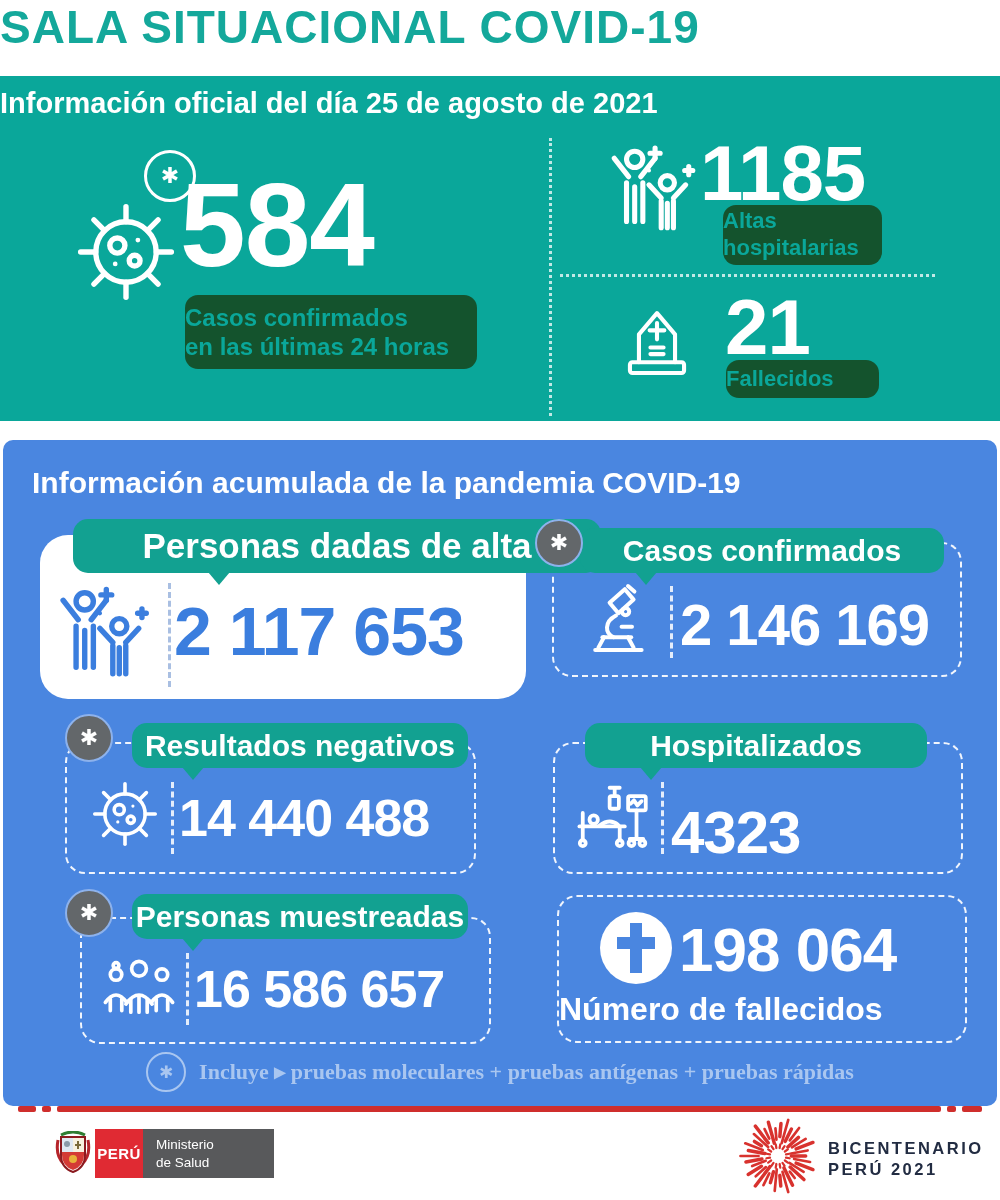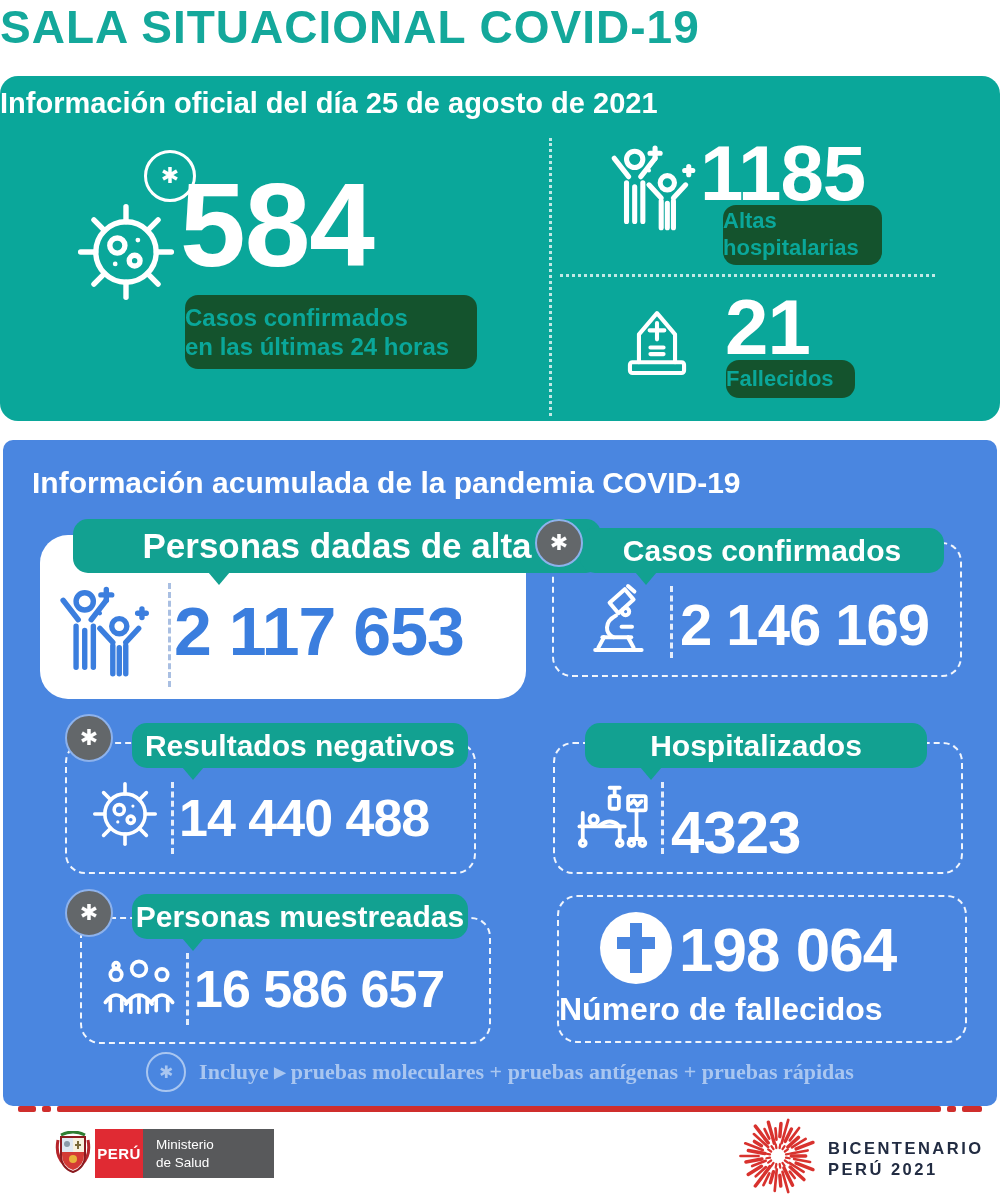--- a/index.html
+++ b/index.html
@@ -1,20 +1,20 @@
 <!DOCTYPE html>
 <html><head>
 <meta charset="utf-8">
 <style>
   html,body{margin:0;padding:0;background:#ffffff;}
   .stage{position:relative;width:1000px;height:1200px;background:#ffffff;overflow:hidden;
          font-family:"Liberation Sans",sans-serif;}
   .abs{position:absolute;}
   .ctr{}
-  .teal-band{background:#0aa79a;border-radius:18px;}
+  .teal-band{background:#0aa79a;}
   .blue-panel{background:#4a86e0;border-radius:10px;}
   .band-header{color:#fff;font-weight:bold;font-size:29px;width:100%;}
   .big-num{color:#fff;font-weight:bold;line-height:1;letter-spacing:-1px;}
   .white-box{background:#14532d;color:#0aa79a;font-weight:bold;border-radius:13px;
              display:flex;flex-direction:column;justify-content:center;line-height:1.22;}
   .pill{background:#12a191;color:#fff;font-weight:bold;border-radius:15px;
         display:flex;align-items:center;justify-content:center;z-index:3;}
   .tail{position:absolute;bottom:-12px;width:0;height:0;border-left:11px solid transparent;
         border-right:11px solid transparent;border-top:13px solid #12a191;}
   .dashed-card{border:2px dashed rgba(255,255,255,0.92);border-radius:20px;}
@@ -94,21 +94,21 @@
 
     <div class="abs hdot" style="left:560px;top:198px;width:375px;"></div>
 
     <svg class="abs oicon" style="left:616px;top:220px;" width="82" height="90" viewBox="0 0 100 100">
       <path d="M28,76 V42 L50,16 L72,42 V76"></path>
       <path d="M50,28 v20 M41,37 h18"></path>
       <path d="M42,58 h16 M42,66 h16"></path>
       <rect x="17" y="76" width="66" height="13" rx="3"></rect>
     </svg>
     <div class="abs big-num ctr" style="left:725px;top:212px;width:150px;font-size:78px;">21</div>
-    <div class="abs white-box ctr" style="left:726px;top:284px;width:129px;height:38px;font-size:22px;">
+    <div class="abs white-box ctr" style="left:726px;top:284px;width:153px;height:38px;font-size:22px;">
       <span>Fallecidos</span>
     </div>
   </div>
 
   <div class="abs blue-panel" style="left:3px;top:440px;width:994px;height:666px;">
     <div class="abs ctr" style="top:26px;left:0;width:100%;color:#fff;font-weight:bold;font-size:30px;margin-left:29px;">Información acumulada de la pandemia COVID-19</div>
 
     <div class="abs white-card" style="left:37px;top:95px;width:486px;height:164px;">
       <svg class="abs oicon-blue" style="left:6px;top:48px;" width="112" height="108" viewBox="0 0 100 100">
         <circle cx="34" cy="17" r="8"></circle>

